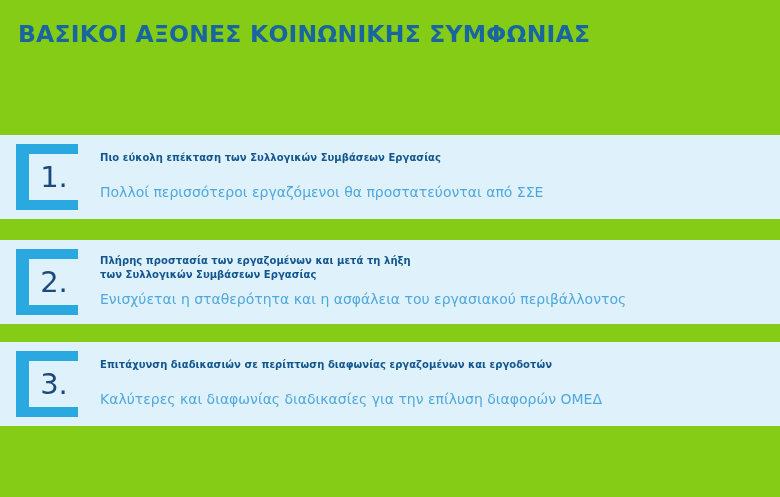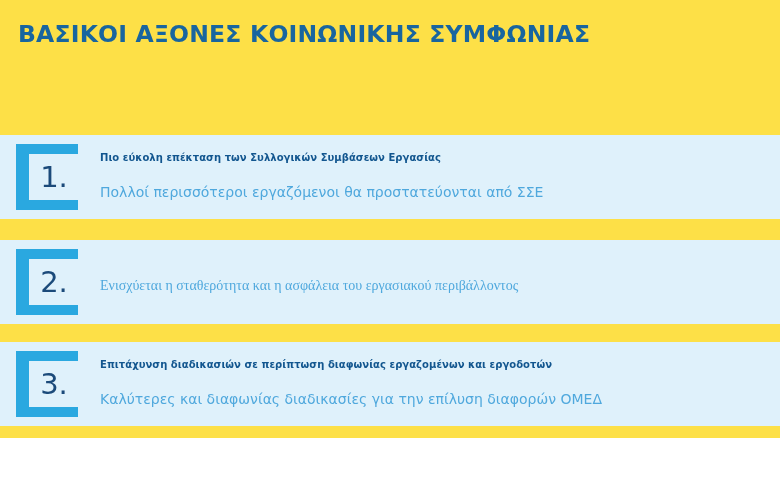--- a/index.html
+++ b/index.html
@@ -12,22 +12,22 @@
     width: 780px;
     height: 497px;
     overflow: hidden;
     font-family: "DejaVu Sans", "Liberation Sans", sans-serif;
     -webkit-font-smoothing: antialiased;
   }
 
   #page {
     position: relative;
     width: 780px;
-    height: 438px;
-    background: #fde047;
+    height: 497px;
+    background: #84cc16;
   }
 
   
   .page-title {
     position: absolute;
     left: 18px;
     top: 21px;
     font-size: 23.5px;
     font-weight: bold;
     letter-spacing: 0.2px;
@@ -137,21 +137,21 @@
     white-space: nowrap;
   }
   .card-sub {
     font-size: 14px;
     font-weight: 400;
     color: #4fa8dd;
     line-height: 1.5;
     white-space: nowrap;
     margin-top: 17px;
   }
-  .card-2 .card-sub { margin-top: 7px; font-family: Liberation Serif, serif; }
+  .card-2 .card-sub { margin-top: 7px; }
 </style>
 </head>
 <body>
 
 <div id="page">
 
   <div class="page-title">ΒΑΣΙΚΟΙ ΑΞΟΝΕΣ ΚΟΙΝΩΝΙΚΗΣ ΣΥΜΦΩΝΙΑΣ</div>
 
   <div class="cards">
 
@@ -175,20 +175,24 @@
     <div class="card card-2">
       <div class="badge">
         <div class="bracket">
           <span class="bar-left"></span>
           <span class="bar-top"></span>
           <span class="bar-bottom"></span>
         </div>
         <div class="num">2.</div>
       </div>
       <div class="card-text">
+        <div class="card-heading">
+          <span class="line">Πλήρης προστασία των εργαζομένων και μετά τη λήξη</span>
+          <span class="line">των Συλλογικών Συμβάσεων Εργασίας</span>
+        </div>
         <div class="card-sub">Ενισχύεται η σταθερότητα και η ασφάλεια του εργασιακού περιβάλλοντος</div>
       </div>
     </div>
 
     <div class="card card-3">
       <div class="badge">
         <div class="bracket">
           <span class="bar-left"></span>
           <span class="bar-top"></span>
           <span class="bar-bottom"></span>

